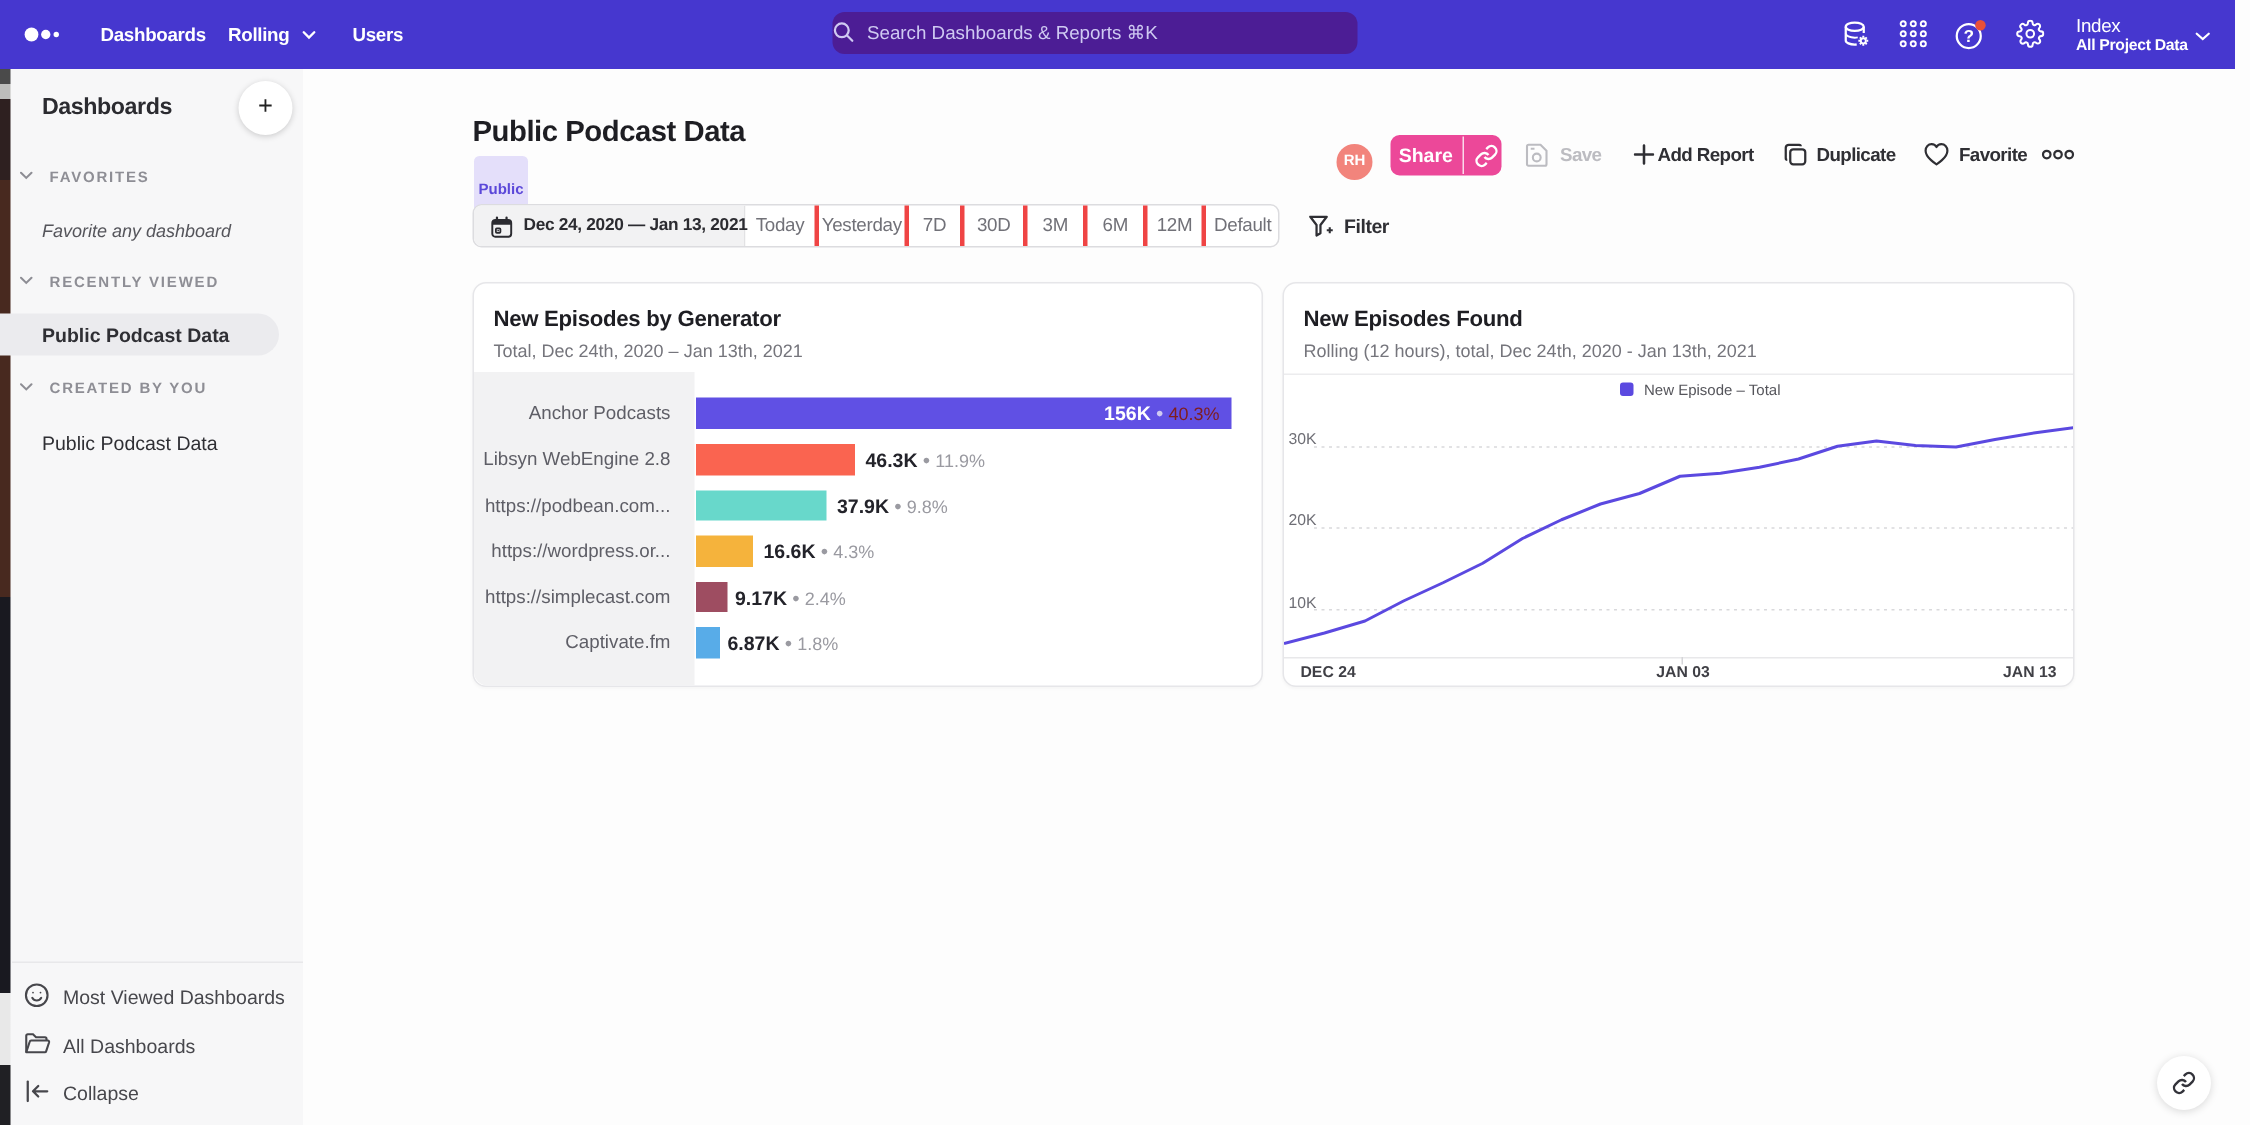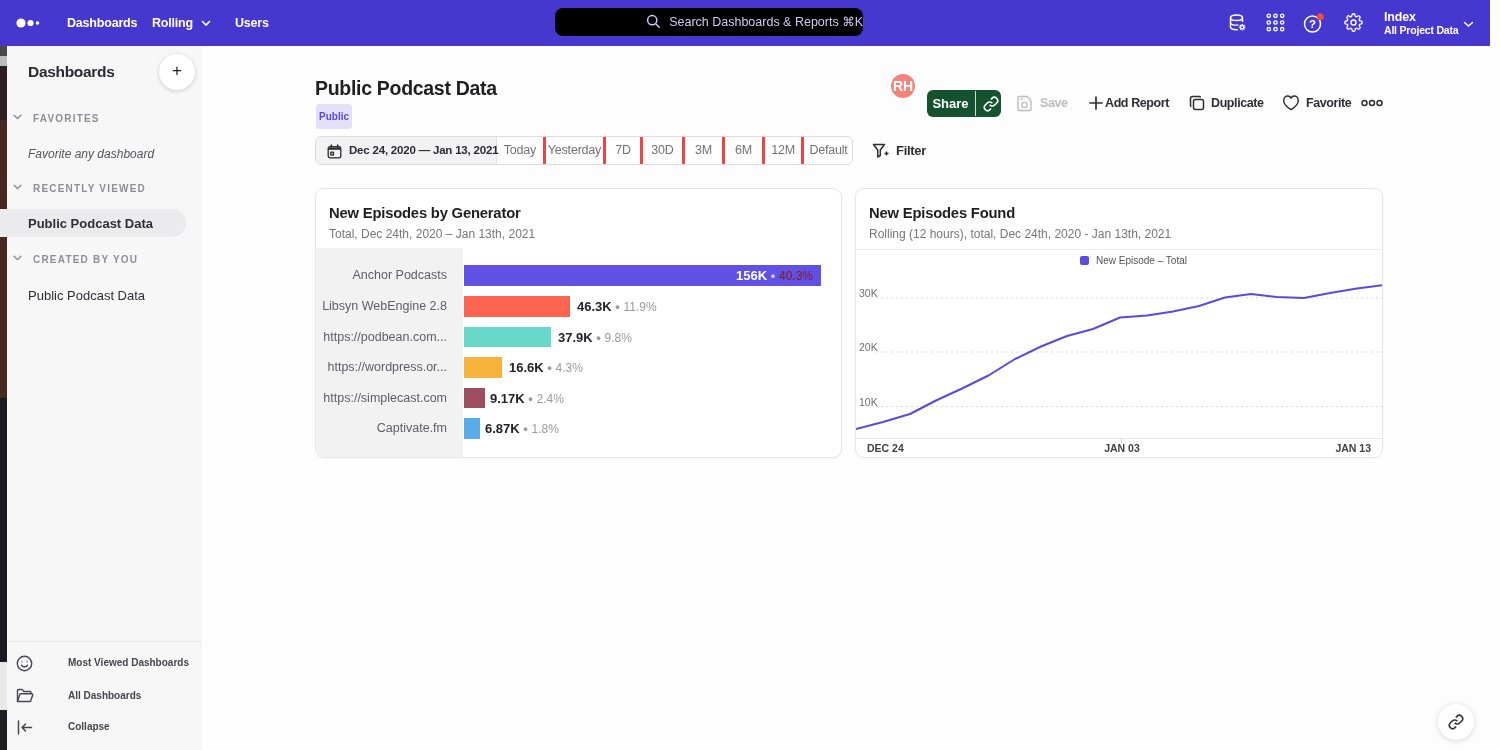--- a/index.html
+++ b/index.html
@@ -1,39 +1,39 @@
 <!DOCTYPE html>
 <html><head>
 <meta charset="utf-8">
 <style>
 * { margin:0; padding:0; box-sizing:border-box; }
 html,body { width:1500px; height:750px; overflow:hidden; font-family:"Liberation Sans", sans-serif; background:#fdfdfd; }
 .abs { position:absolute; }
 
 #nav { position:absolute; left:0; top:0; width:1490px; height:46px; background:#4637cf; }
 .navlink { position:absolute; top:0; height:46px; line-height:46px; color:#fff; font-size:12.5px; font-weight:600; letter-spacing:-0.2px; }
-#search { position:absolute; left:555px; top:8px; width:308px; height:28px; background:#000000; border-radius:8px; color:#cfcaf2; font-size:12.5px; line-height:28px; text-align:right; }
+#search { position:absolute; left:555px; top:8px; width:350px; height:28px; background:#4c1d95; border-radius:8px; color:#cfcaf2; font-size:12.5px; line-height:28px; text-align:left; }
 .navicon { position:absolute; top:13px; }
 
 #sidebar { position:absolute; left:0; top:46px; width:202px; height:704px; background:#f7f7f8; }
 #strip { position:absolute; left:0; top:46px; width:7px; height:704px;
   background:linear-gradient(180deg,#4a4a4a 0px,#4a4a4a 10px,#bdbdbb 10px,#bdbdbb 20px,#2e2020 20px,#2e2020 74px,#48291f 74px,#48291f 352px,#191920 352px,#191920 616px,#e8e8e8 616px,#e8e8e8 664px,#202024 664px); }
 .sb-head { position:absolute; left:28px; top:63px; font-size:15.5px; font-weight:700; letter-spacing:-0.3px; color:#2b2b30; }
 #plusbtn { position:absolute; left:159px; top:54px; width:36px; height:36px; background:#fff; border-radius:50%; box-shadow:0 1px 4px rgba(0,0,0,0.18); text-align:center; line-height:33px; font-size:17px; color:#222; }
 .sb-sec { position:absolute; left:33px; font-size:10px; font-weight:700; letter-spacing:1.2px; color:#8e8e95; }
 .sb-chev { position:absolute; left:13px; }
 .sb-item { position:absolute; left:28px; font-size:13px; color:#2f2f34; }
 #sb-sel { position:absolute; left:0; top:209px; width:186px; height:28px; background:#ebebee; border-radius:0 14px 14px 0; }
-.sb-bottom { position:absolute; left:42px; font-size:10px; font-weight:700; color:#47474c;margin-left:26px; }
+.sb-bottom { position:absolute; left:42px; font-size:13px; font-weight:400; color:#47474c; }
 
 #title { position:absolute; left:315px; top:77px; font-size:19.5px; font-weight:700; letter-spacing:-0.3px; color:#1e1e23; }
-#badge { position:absolute; left:316px; top:104px; padding:7px 3px; background:#e4dffa; color:#5b48d9; font-size:10px; font-weight:600; border-radius:3.5px; }
-
-#avatar { position:absolute; left:891px; top:74px; width:24px; height:24px; border-radius:50%; background:#f2847c; color:#fff; font-size:14px; font-weight:700; text-align:center; line-height:24px; }
-#share { position:absolute; left:927px; top:90px; width:74px; height:27px; background:#14532d; border-radius:6px; color:#fff; }
+#badge { position:absolute; left:316px; top:104px; padding:17px 3px; background:#e4dffa; color:#5b48d9; font-size:10px; font-weight:600; border-radius:3.5px; }
+
+#avatar { position:absolute; left:891px; top:96px; width:24px; height:24px; border-radius:50%; background:#f2847c; color:#fff; font-size:10px; font-weight:700; text-align:center; line-height:24px; }
+#share { position:absolute; left:927px; top:90px; width:74px; height:27px; background:#ec4899; border-radius:6px; color:#fff; }
 #share .txt { position:absolute; left:0; top:0; width:47px; text-align:center; line-height:27px; font-size:13px; font-weight:700; }
 #share .div { position:absolute; left:48px; top:1px; width:1px; height:25px; background:#fff; opacity:.8; }
 .actlbl { position:absolute; top:96px; font-size:12.5px; font-weight:700; letter-spacing:-0.4px; color:#2f2f34; }
 
 #datebar { position:absolute; left:315px; top:136px; width:538px; height:29px; background:#fff; border:1px solid #dcdcdf; border-radius:6px; }
 #dateseg { position:absolute; left:0; top:0; width:181px; height:27px; background:#f2f2f3; border-radius:5px 0 0 5px; border-right:1px solid #e2e2e4; }
 #datetext { position:absolute; left:33px; top:0; line-height:27px; font-size:11.5px; font-weight:700; letter-spacing:-0.2px; color:#2b2b30; }
 .seg { position:absolute; top:0; height:27px; line-height:27px; text-align:center; font-size:12.5px; letter-spacing:-0.2px; color:#717178; border-right:3px solid #ef4444; }
 #filterlbl { position:absolute; left:896px; top:143px; font-size:13px; font-weight:700; letter-spacing:-0.3px; color:#2f2f34; }
 
@@ -103,21 +103,21 @@
   </svg>
   <svg class="navicon" style="left:1303px" width="22" height="21" viewBox="0 0 22 21">
     <circle cx="9.5" cy="11" r="8" stroke="#fff" stroke-width="1.5" fill="none"></circle>
     <text x="9.5" y="15.2" font-size="11.5" font-weight="bold" fill="#fff" text-anchor="middle" font-family="Liberation Sans">?</text>
     <circle cx="17.3" cy="3.8" r="3.5" fill="#e8503a"></circle>
   </svg>
   <svg class="navicon" style="left:1344px" width="19" height="19" viewBox="0 0 24 24" fill="none" stroke="#fff" stroke-width="1.7">
     <circle cx="12" cy="12" r="3.2"></circle>
     <path d="M19.4 15a1.65 1.65 0 0 0 .33 1.82l.06.06a2 2 0 1 1-2.83 2.83l-.06-.06a1.65 1.65 0 0 0-1.82-.33 1.65 1.65 0 0 0-1 1.51V21a2 2 0 1 1-4 0v-.09A1.65 1.65 0 0 0 9 19.4a1.65 1.65 0 0 0-1.82.33l-.06.06a2 2 0 1 1-2.83-2.83l.06-.06a1.65 1.65 0 0 0 .33-1.82 1.65 1.65 0 0 0-1.51-1H3a2 2 0 1 1 0-4h.09A1.65 1.65 0 0 0 4.6 9a1.65 1.65 0 0 0-.33-1.82l-.06-.06a2 2 0 1 1 2.83-2.83l.06.06a1.65 1.65 0 0 0 1.82.33H9a1.65 1.65 0 0 0 1-1.51V3a2 2 0 1 1 4 0v.09a1.65 1.65 0 0 0 1 1.51 1.65 1.65 0 0 0 1.82-.33l.06-.06a2 2 0 1 1 2.83 2.83l-.06.06a1.65 1.65 0 0 0-.33 1.82V9a1.65 1.65 0 0 0 1.51 1H21a2 2 0 1 1 0 4h-.09a1.65 1.65 0 0 0-1.51 1z"></path>
   </svg>
-  <div class="abs" style="left:1384px;top:11px;color:#fff;font-size:12.5px;font-weight:700;line-height:13px;letter-spacing:-0.2px">Index</div>
+  <div class="abs" style="left:1384px;top:11px;color:#fff;font-size:12.5px;font-weight:400;line-height:13px;letter-spacing:-0.2px">Index</div>
   <div class="abs" style="left:1384px;top:25px;color:#fff;font-size:10.5px;font-weight:600;line-height:11px;letter-spacing:-0.2px">All Project Data</div>
   <svg class="abs" style="left:1463px;top:21px" width="11" height="7" viewBox="0 0 11 7">
       <path d="M1.5 1.5 L5.5 5 L9.5 1.5" stroke="#fff" stroke-width="1.5" fill="none" stroke-linecap="round"></path>
     </svg>
 </div>
 
 <div id="sidebar"></div>
 <div id="strip"></div>
 <div class="sb-head">Dashboards</div>
 <div id="plusbtn">+</div>

